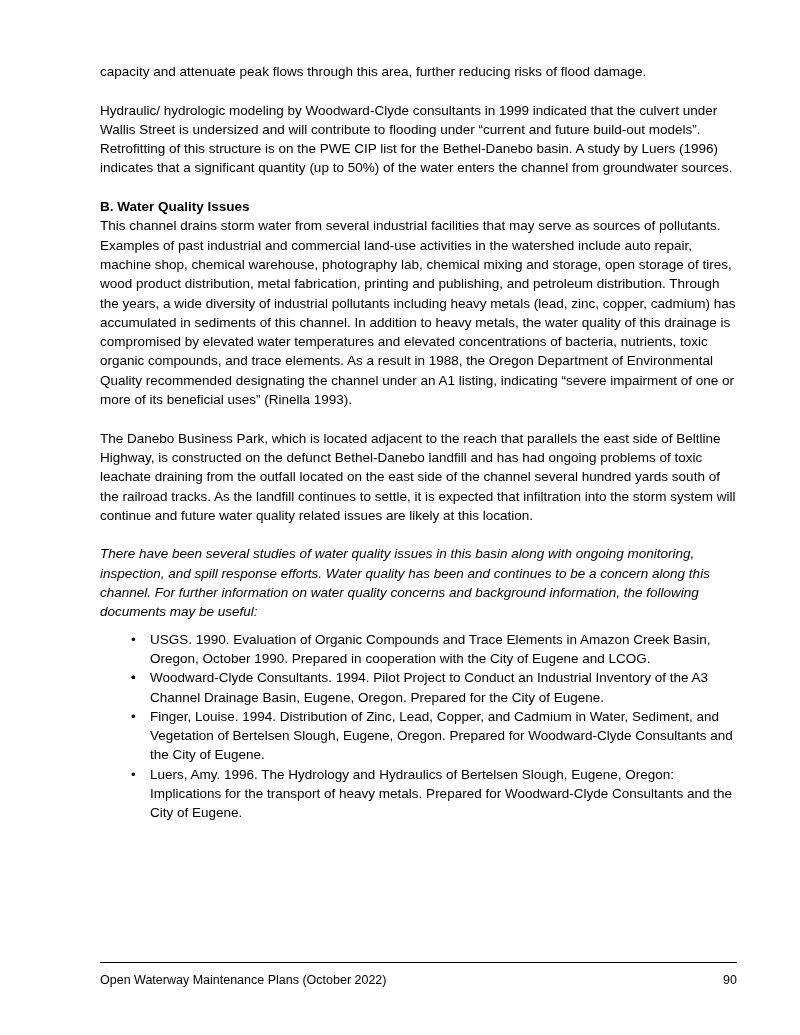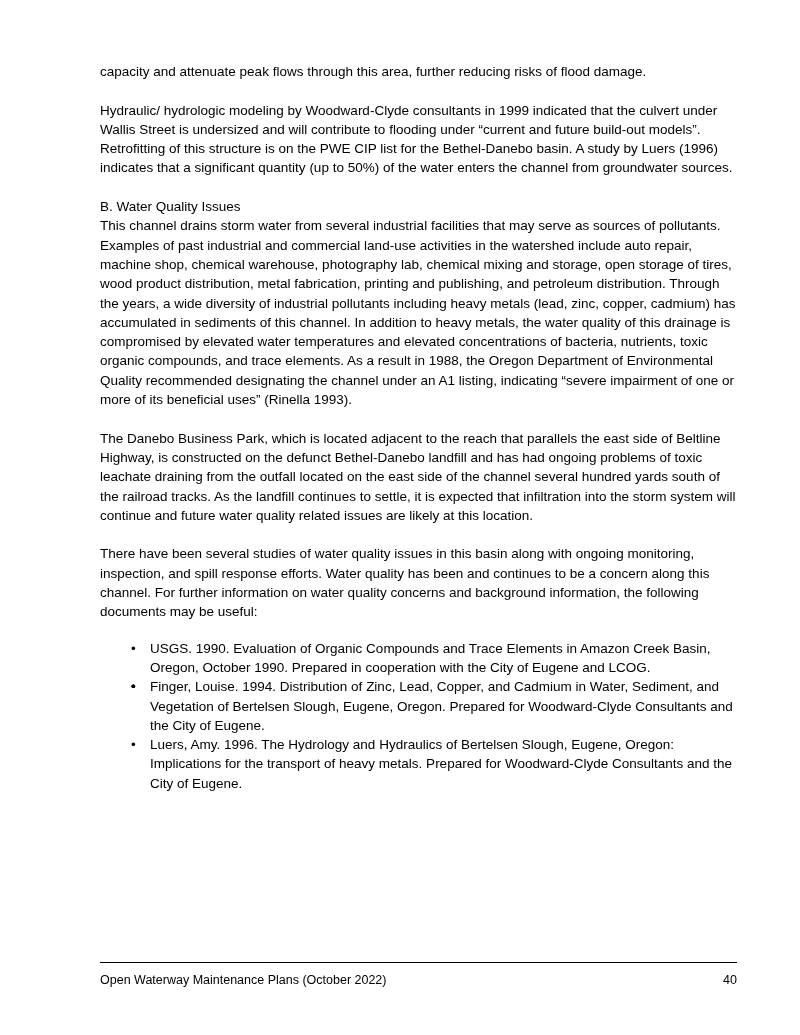--- a/index.html
+++ b/index.html
@@ -24,25 +24,26 @@
   }
   .content {
     width: 637px;
     font-size: 13.5px;
     line-height: 19.3px;
   }
   .content p {
     margin: 0 0 19.3px 0;
   }
   .content p.heading {
-    font-weight: normal;
+    font-weight: bold;
     margin: 0;
   }
   .content p.tight {
-    margin-bottom: 17px;
+    margin-bottom: 8px;
+    font-style: italic;
   }
   ul.refs {
     list-style: none;
     margin: 0;
     padding: 0;
   }
   ul.refs li {
     position: relative;
     padding-left: 50px;
   }
@@ -84,29 +85,30 @@
     <ul class="refs">
       <li>
         <span class="bullet">•</span>
         <span class="ref-text">USGS. 1990. Evaluation of Organic Compounds and Trace Elements in Amazon Creek Basin, Oregon, October 1990. Prepared in cooperation with the City of Eugene and LCOG.</span>
       </li>
       <li>
         <span class="bullet">•</span>
       </li>
       <li>
         <span class="bullet">•</span>
+        <span class="ref-text">Woodward-Clyde Consultants. 1994. Pilot Project to Conduct an Industrial Inventory of the A3 Channel Drainage Basin, Eugene, Oregon. Prepared for the City of Eugene.</span>
       </li>
       <li>
         <span class="bullet">•</span>
         <span class="ref-text">Finger, Louise. 1994. Distribution of Zinc, Lead, Copper, and Cadmium in Water, Sediment, and Vegetation of Bertelsen Slough, Eugene, Oregon. Prepared for Woodward-Clyde Consultants and the City of Eugene.</span>
       </li>
       <li>
         <span class="bullet">•</span>
         <span class="ref-text">Luers, Amy. 1996. The Hydrology and Hydraulics of Bertelsen Slough, Eugene, Oregon: Implications for the transport of heavy metals. Prepared for Woodward-Clyde Consultants and the City of Eugene.</span>
       </li>
     </ul>
   </div>
 
   <div class="footer">
     <span>Open Waterway Maintenance Plans (October 2022)</span>
-    <span>40</span>
+    <span>90</span>
   </div>
 </div>
 
 </body></html>

